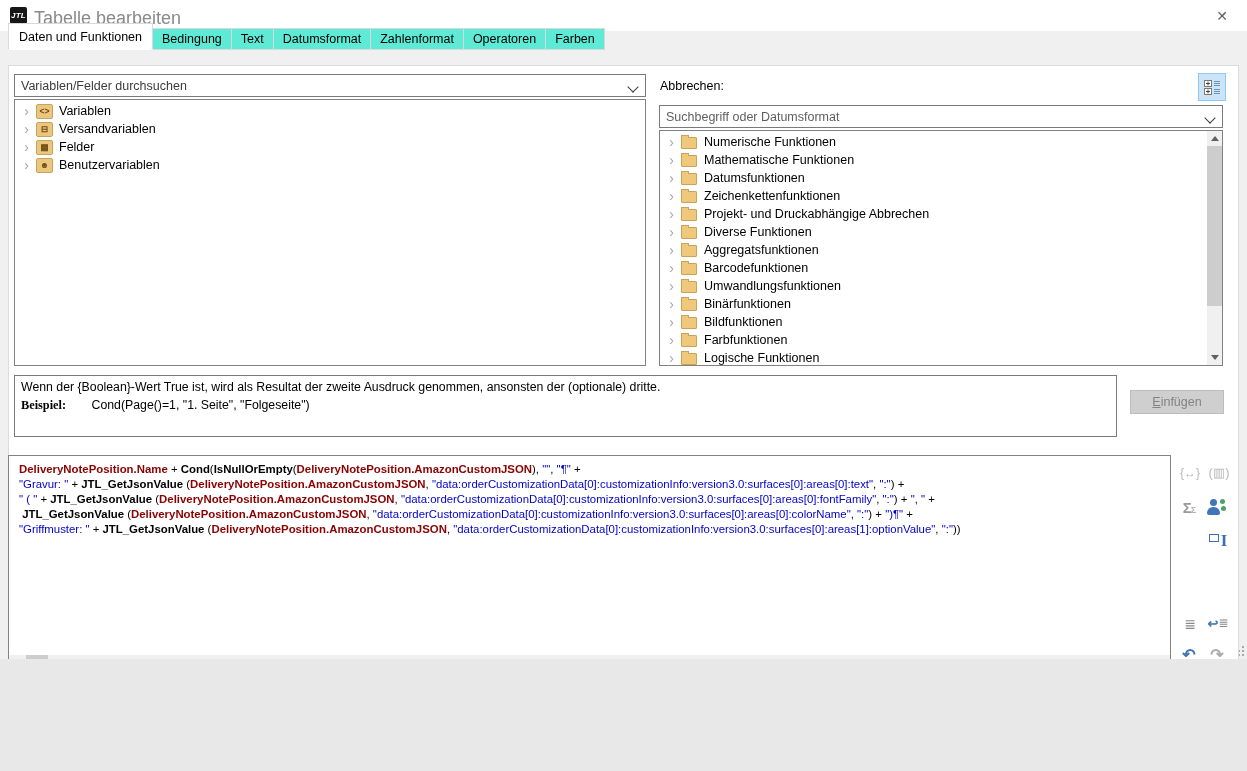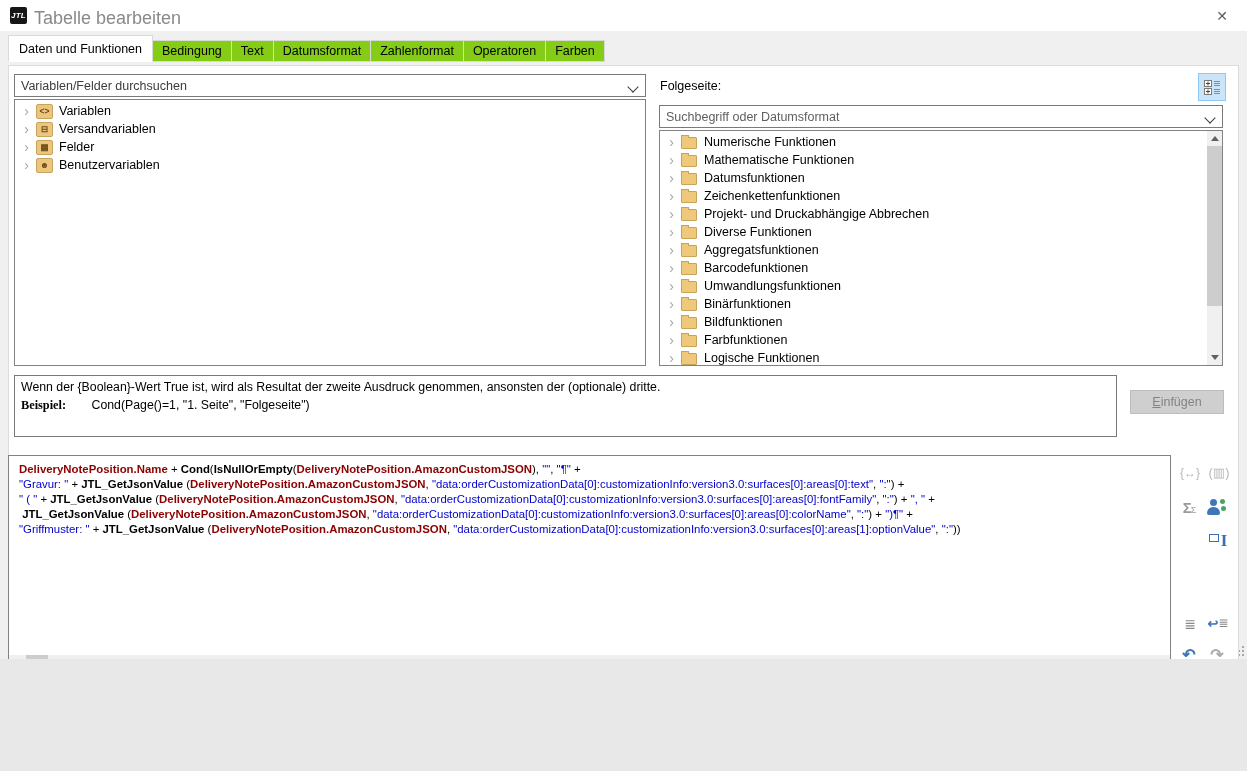--- a/index.html
+++ b/index.html
@@ -8,22 +8,22 @@
             box-shadow:0 0 6px rgba(0,0,0,.35); }
   
   .titlebar { position:absolute; left:0; top:0; right:0; height:31px; background:#ffffff; }
   .app-icon { position:absolute; left:10px; top:7px; width:17px; height:17px; background:#161616;
               color:#fff; font-size:8px; font-weight:bold; font-style:italic; border-radius:2px;
               display:flex; align-items:center; justify-content:center; letter-spacing:.3px; }
   .title-text { position:absolute; left:34px; top:8px; font-size:18px; color:#8a8a8a; }
   .close-btn { position:absolute; right:10px; top:5px; width:30px; height:22px; color:#5f5f5f;
                font-size:14px; display:flex; align-items:center; justify-content:center; }
   
-  .tabs { position:absolute; left:8px; top:37px; height:25px; display:flex; align-items:flex-end; z-index:3; }
-  .tab { height:20px; padding:0 9px; background:#84cc16; border:1px solid #d9d9d9; margin-right:-1px;
+  .tabs { position:absolute; left:8px; top:25px; height:25px; display:flex; align-items:flex-end; z-index:3; }
+  .tab { height:20px; padding:0 9px; background:#5eead4; border:1px solid #d9d9d9; margin-right:-1px;
          display:flex; align-items:center; font-size:12.5px; white-space:nowrap; }
   .tab.active { height:25px; background:#fff; border-bottom:1px solid #fff; z-index:4; padding:0 10px; }
   .page { position:absolute; left:8px; top:65px; width:1231px; height:608px; background:#fff;
           border:1px solid #dcdcdc; box-sizing:border-box; z-index:1; }
   
   .combo { position:absolute; background:#fff; border:1px solid #7a7a7a; box-sizing:border-box;
            font-size:12.5px; display:flex; align-items:center; padding:0 22px 0 6px; z-index:2; }
   .combo .chev { position:absolute; right:8px; top:8px; width:7px; height:7px;
                  border-right:1.4px solid #3c3c3c; border-bottom:1.4px solid #3c3c3c;
                  transform:rotate(45deg); }
@@ -182,21 +182,21 @@
         <span class="lt-ic">▦</span>
         <span class="tlabel">Felder</span>
       </div>
       <div class="trow">
         <span class="expander">›</span>
         <span class="lt-ic">☻</span>
         <span class="tlabel">Benutzervariablen</span>
       </div>
     </div>
 
-  <div class="fn-label">Folgeseite:</div>
+  <div class="fn-label">Abbrechen:</div>
   <div class="toggle-btn">
     <svg width="17" height="17" viewBox="0 0 17 17">
       <rect x="0.5" y="1.5" width="7" height="6" fill="#fff" stroke="#7a7a7a"></rect>
       <path d="M2 4.5h4M4 2.5v4" stroke="#444" stroke-width="1"></path>
       <path d="M10 2.5h6M10 4.5h6M10 6.5h6" stroke="#6a93c0" stroke-width="1"></path>
       <rect x="0.5" y="9.5" width="7" height="6" fill="#fff" stroke="#7a7a7a"></rect>
       <path d="M2 12.5h4M4 10.5v4" stroke="#444" stroke-width="1"></path>
       <path d="M10 10.5h6M10 12.5h6M10 14.5h6" stroke="#6a93c0" stroke-width="1"></path>
     </svg>
   </div>

